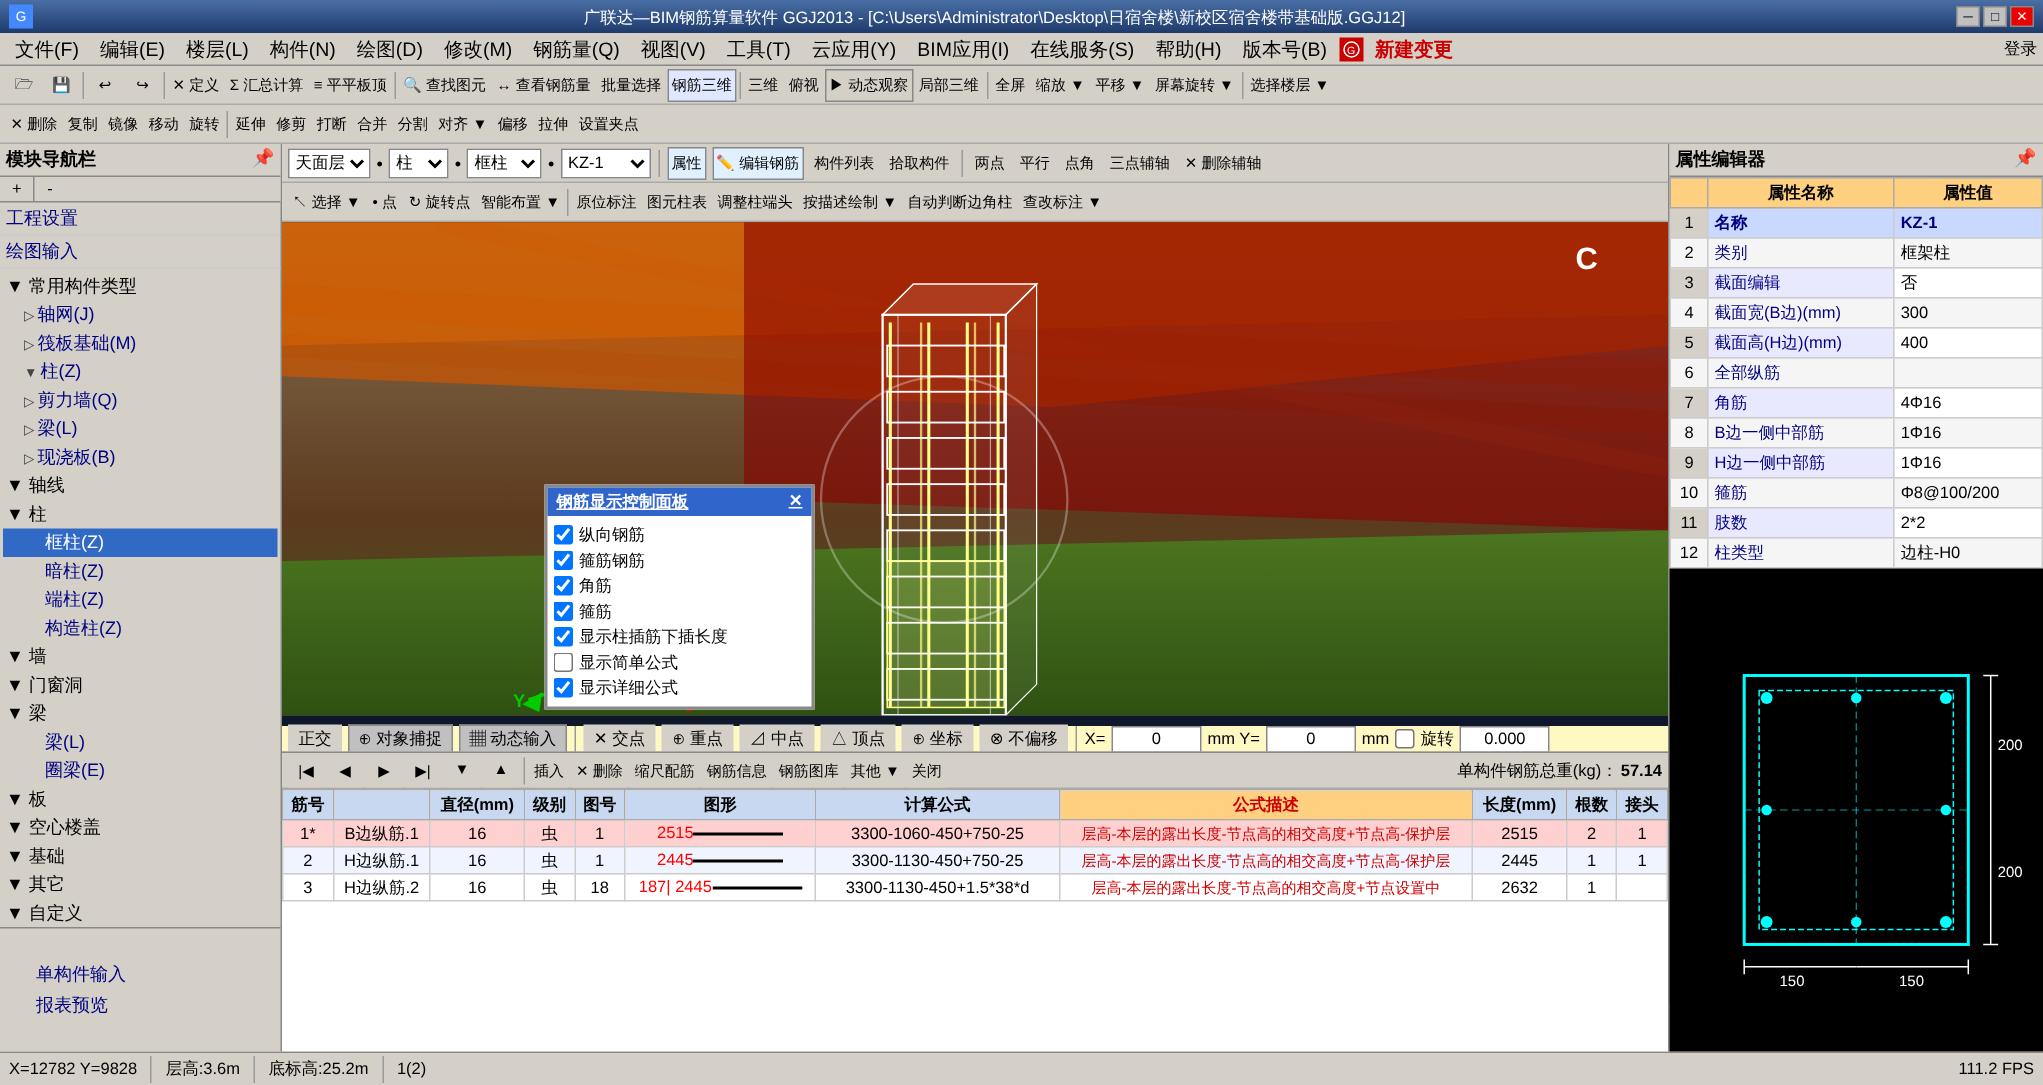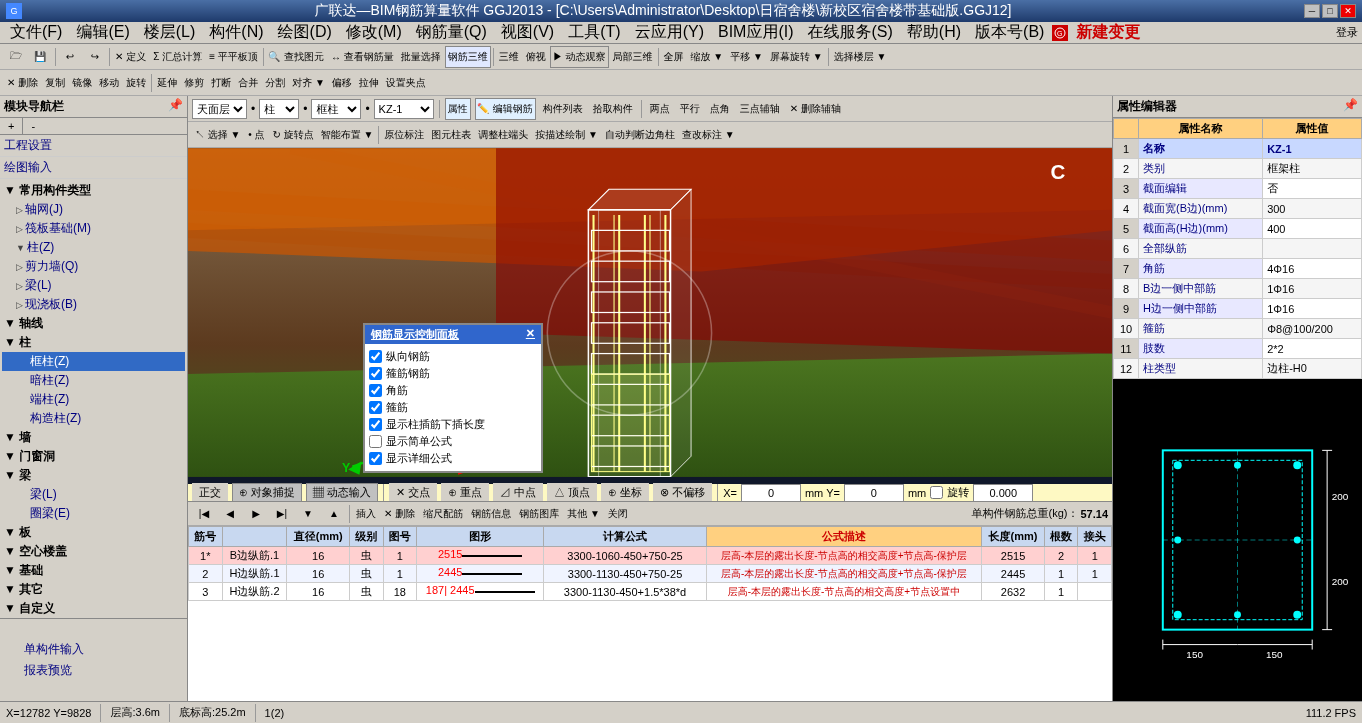--- a/index.html
+++ b/index.html
@@ -6,30 +6,30 @@
     body { font-family: "SimSun", "宋体", sans-serif; font-size: 12px; background: #d4d0c8; overflow: hidden; width: 1362px; height: 723px; }
     
     
     #titlebar { background: linear-gradient(to bottom, #4a6fa5, #1e3a6b); color: white; height: 22px; display: flex; align-items: center; justify-content: space-between; padding: 0 6px; font-size: 12px; }
     #titlebar-controls { display: flex; gap: 2px; }
     .title-btn { width: 16px; height: 14px; background: #c0c0c0; border: 1px solid #888; font-size: 9px; cursor: pointer; display: flex; align-items: center; justify-content: center; }
     .title-btn.close { background: #e00; color: white; }
     
     
     #menubar { background: #d4d0c8; border-bottom: 1px solid #888; height: 22px; display: flex; align-items: center; padding: 0 4px; gap: 2px; }
-    .menu-item { padding: 2px 6px; font-size: 16px; cursor: pointer; color: #000; }
+    .menu-item { padding: 2px 6px; font-size: 13px; cursor: pointer; color: #000; }
     
     
     #main { display: flex; height: calc(723px - 22px - 22px - 26px - 26px - 26px); }
     
     
     #left-panel { width: 188px; background: #d4d0c8; border-right: 1px solid #888; display: flex; flex-direction: column; }
     #nav-title { background: #d4d0c8; border-bottom: 1px solid #888; padding: 2px 4px; font-size: 12px; font-weight: bold; display: flex; justify-content: space-between; }
     #tree-area { flex: 1; overflow: auto; padding: 2px; font-size: 12px; }
-    .tree-section { font-weight: bold; padding: 1px 2px; }
+    .tree-section { font-weight: normal; padding: 1px 2px; }
     .tree-item { padding: 1px 2px 1px 14px; cursor: pointer; color: #000080; display: flex; align-items: center; gap: 2px; }
     .tree-leaf { padding: 1px 2px 1px 28px; cursor: pointer; color: #000080; }
     .expand-icon { font-size: 9px; color: #444; }
     #bottom-nav { border-top: 1px solid #888; padding: 20px; font-size: 12px; }
     .bottom-nav-item { padding: 2px 4px; cursor: pointer; color: #000080; }
     
     
     #center-area { flex: 1; display: flex; flex-direction: column; }
     
     
@@ -81,21 +81,21 @@
     .toolbar-row { background: #d4d0c8; border-bottom: 1px solid #aaa; height: 26px; display: flex; align-items: center; padding: 0 4px; gap: 1px; overflow: hidden; }
     
     .icon-btn { height: 22px; min-width: 24px; background: #d4d0c8; border: 1px solid transparent; cursor: pointer; font-size: 10px; padding: 0 2px; display: inline-flex; align-items: center; justify-content: center; white-space: nowrap; }
     .sep { width: 1px; height: 18px; background: #999; margin: 0 1px; display: inline-block; }
   </style>
 </head>
 <body>
 
 <div id="titlebar">
   <span style="width:16px;height:16px;background:#4488ff;display:inline-block;font-size:9px;color:white;text-align:center;line-height:16px;">G</span>
-  <span style="font-size:14px;">广联达—BIM钢筋算量软件 GGJ2013 - [C:\Users\Administrator\Desktop\日宿舍楼\新校区宿舍楼带基础版.GGJ12]</span>
+  <span style="font-size:11px;">广联达—BIM钢筋算量软件 GGJ2013 - [C:\Users\Administrator\Desktop\日宿舍楼\新校区宿舍楼带基础版.GGJ12]</span>
   <div id="titlebar-controls">
     <button class="title-btn">─</button>
     <button class="title-btn">□</button>
     <button class="title-btn close">✕</button>
   </div>
 </div>
 
 <div id="menubar">
   <span class="menu-item">文件(F)</span>
   <span class="menu-item">编辑(E)</span>

